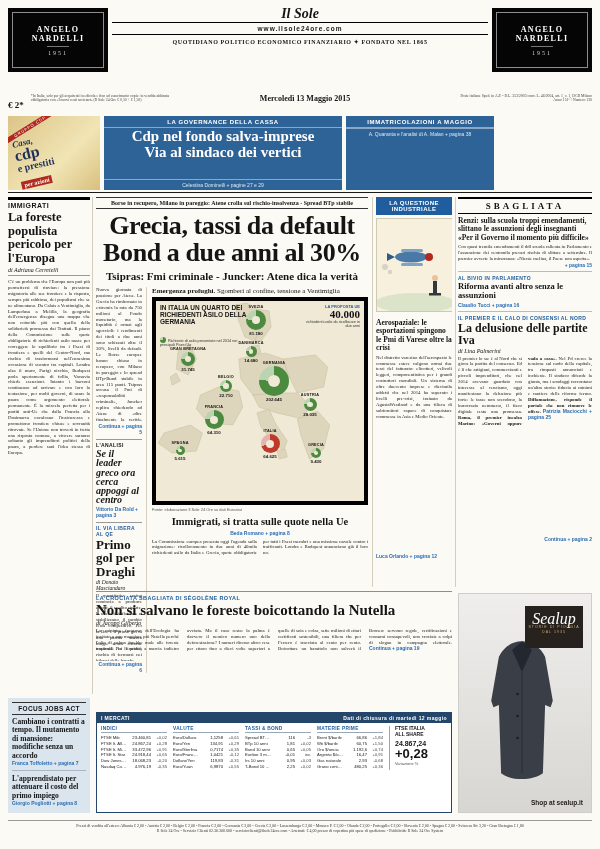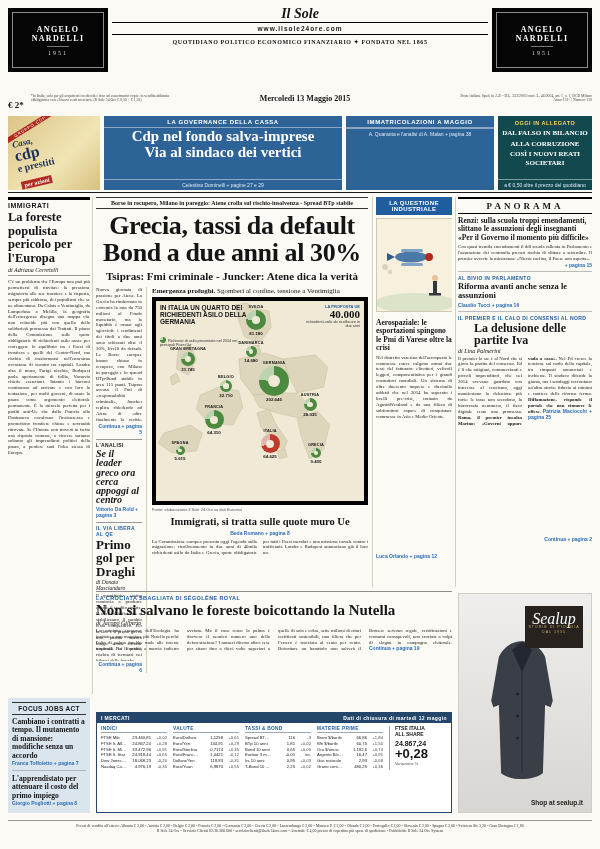--- a/index.html
+++ b/index.html
@@ -97,21 +97,21 @@
   .ind-kicker{background:#1f5d9e;color:#fff;font-family:"Liberation Sans",sans-serif;font-size:6px;font-weight:bold;text-align:center;padding:3px 2px;letter-spacing:.4px;}
   .cartoon{width:76px;height:92px;border:1px solid #cfc8b2;margin:3px 0;}
   .ind-lead{font-size:7.5px;font-weight:bold;line-height:8.4px;margin-bottom:2px;}
 
   
   .colD{left:458px;top:197px;width:134px;height:388px;overflow:hidden;}
   .pan-head{border-top:2px solid #000;border-bottom:1px solid #000;text-align:center;font-size:9px;font-weight:bold;letter-spacing:3px;padding:2px 0;margin-bottom:3px;}
   .pan-t1{font-size:7.5px;font-weight:bold;line-height:8.4px;margin-bottom:2px;}
   .pan-div{height:1px;background:#bbb;margin:3px 0;}
   .pan-t2{font-size:8.5px;font-weight:bold;line-height:9.3px;margin:1px 0;}
-  .iva-title{font-size:12px;font-weight:bold;line-height:12.5px;margin:1px 16px;}
+  .iva-title{font-size:12px;font-weight:bold;line-height:12.5px;margin:1px 0;}
   .iva-cols{columns:2;column-gap:6px;height:178px;overflow:hidden;margin-top:2px;}
   .b-inline{font-weight:bold;}
 
   
   .nutella{left:96px;top:591px;width:356px;height:112px;border-top:1px solid #8d8d8d;padding-top:3px;overflow:hidden;}
   .nut-title{font-size:15px;font-weight:bold;line-height:16px;margin:1px 0 2px;}
   .nut-cols{columns:4;column-gap:8px;height:64px;overflow:hidden;margin-top:2px;}
 
   
   .focus{left:8px;top:698px;width:82px;height:115px;background:#dbe5ee;padding:4px;box-sizing:border-box;overflow:hidden;}
@@ -203,29 +203,20 @@
       <div class="t-lg">Via al sindaco dei vertici</div>
     </div>
     <div class="bn-foot">Celestina Dominelli + pagine 27 e 29</div>
   </div>
 
   <div class="abs banner" style="left:346px;top:116px;width:148px;height:74px;">
     <div class="bn-kicker">IMMATRICOLAZIONI A MAGGIO</div>
     <div class="bn-foot">A. Quaranta e l'analisi di A. Malan + pagina 38</div>
   </div>
 
-  <div class="abs banner banner-teal" style="left:498px;top:116px;width:94px;height:74px;">
-    <div class="bn-kicker-y">OGGI IN ALLEGATO</div>
-    <div class="bn-title">
-      <div class="bn-caps">DAL FALSO IN BILANCIO</div>
-      <div class="bn-caps">ALLA CORRUZIONE</div>
-      <div class="bn-caps">COSÌ I NUOVI REATI SOCIETARI</div>
-    </div>
-    <div class="bn-foot">a € 0,50 oltre il prezzo del quotidiano</div>
-  </div>
 
   <div class="abs hr-banners"></div>
 
   <div class="abs colA">
     <div class="toprule"></div>
     <div class="kicker-black">IMMIGRATI</div>
     <div class="op-title">La foreste populista pericolo per l'Europa</div>
     <div class="byline op-byline">di Adriana Cerretelli</div>
     <div class="body-txt" style="height:430px;overflow:hidden;">C'è un problema che l'Europa non può più permettersi di rinviare: la pressione migratoria alle sue frontiere e la risposta, sempre più rabbiosa, dei populismi che se ne alimentano. Da Calais a Ventimiglia, da Lampedusa a Melilla, la geografia dell'emergenza disegna una mappa che non coincide più con quella della solidarietà promessa dai Trattati. Il piano della Commissione sulle quote obbligatorie di richiedenti asilo nasce per correggere lo squilibrio tra i Paesi di frontiera e quelli del Centro-Nord, ma rischia di trasformarsi nell'ennesima occasione di scontro tra capitali. Londra alza il muro, Parigi nicchia, Budapest parla apertamente di follia, Varsavia chiede esenzioni. Intanto i barconi continuano ad arrivare e con loro la tentazione, per molti governi, di usare la paura come argomento elettorale permanente. È la miscela perfetta per i partiti anti-Ue che dalla Francia alla Danimarca cavalcano l'insicurezza e promettono frontiere chiuse e sovranità ritrovate. Se l'Unione non troverà in fretta una risposta comune, a vincere saranno soltanto gli imprenditori politici della paura, a perdere sarà l'idea stessa di Europa.</div>
 
@@ -345,21 +336,21 @@
           </div>
           <div class="dn" style="left:136px;top:142px;">
             <div class="dn-name">GRECIA</div>
             <div class="ring" style="width:10px;height:10px;"></div>
             <div class="dn-val">9.430</div>
           </div>
         </div>
 
         <div class="map-src">Fonte: elaborazione Il Sole 24 Ore su dati Eurostat</div>
 
-        <div class="quotas-title">Immigrati, si tratta sulle quote muro Ue</div>
+        <div class="quotas-title">Immigrati, si tratta sulle quote nella Ue</div>
         <div class="quotas-byline link">Beda Romano + pagina 8</div>
         <div class="body-txt q-body">La Commissione europea presenta oggi l'agenda sulla migrazione: ricollocamento in due anni di 40mila richiedenti asilo da Italia e Grecia, quote obbligatorie per tutti i Paesi membri e una missione navale contro i trafficanti. Londra e Budapest annunciano già il loro no.</div>
       </div>
     </div>
   </div>
 
   <div class="abs colC">
     <div class="ind-kicker">LA QUESTIONE INDUSTRIALE</div>
     <svg class="cartoon" viewBox="0 0 76 92">
       <rect width="76" height="92" fill="#f6f0dc"></rect>
@@ -374,30 +365,30 @@
       <rect x="56" y="62" width="4" height="12" fill="#33383f"></rect>
       <circle cx="58" cy="59" r="3" fill="#e8c39a"></circle>
       <rect x="52" y="74" width="12" height="2.5" fill="#33383f"></rect>
     </svg>
     <div class="ind-lead">Aerospaziale: le esportazioni spingono le Pmi di Varese oltre la crisi</div>
     <div class="body-txt" style="height:196px;overflow:hidden;">Nel distretto varesino dell'aerospazio le commesse estere valgono ormai due terzi del fatturato: elicotteri, velivoli leggeri, componentistica per i grandi costruttori mondiali. Un sistema di oltre duecento imprese e diecimila addetti che nel 2014 ha superato i livelli pre-crisi, trainato da AgustaWestland e da una filiera di subfornitori capace di conquistare commesse in Asia e Medio Oriente.</div>
     <div class="link" style="margin-top:2px;">Luca Orlando + pagina 12</div>
   </div>
 
   <div class="abs colD">
-    <div class="pan-head">PANORAMA</div>
+    <div class="pan-head">SBAGLIATA</div>
 
     <div class="pan-t1">Renzi: sulla scuola troppi emendamenti, slittano le assunzioni degli insegnanti «Per il Governo il momento più difficile»</div>
     <div class="body-txt">Con quasi tremila emendamenti il ddl scuola rallenta in Parlamento e l'assunzione dei centomila precari rischia di slittare a settembre. Il premier avverte la minoranza: «Niente melina, il Paese non aspetta».</div>
     <div class="link" style="text-align:right;">+ pagina 15</div>
 
     <div class="pan-div"></div>
 
     <div class="kicker-blue">AL BIVIO IN PARLAMENTO</div>
-    <div class="pan-t2">Riforma avanti anche senza le assunzioni</div>
+    <div class="pan-t2">Riforma avanti altro senza le assunzioni</div>
     <div class="link">Claudio Tucci + pagina 16</div>
 
     <div class="pan-div"></div>
 
     <div class="kicker-blue">IL PREMIER E IL CALO DI CONSENSI AL NORD</div>
     <div class="iva-title">La delusione delle partite Iva</div>
     <div class="byline">di Lina Palmerini</div>
     <div class="body-txt iva-cols">
       <span>Il premier lo sa: è al Nord che si gioca la partita del consenso. Ed è lì che artigiani, commercianti e piccoli imprenditori, che nel 2014 avevano guardato con interesse al renzismo, oggi manifestano la delusione più forte: le tasse non scendono, la burocrazia nemmeno, il fisco digitale resta una promessa. </span><span class="b-inline">Roma, il premier incalza Marino: «Governi oppure vada a casa». </span><span>Nel Pd cresce la tensione sul nodo della capitale, tra rimpasti annunciati e inchieste. Il sindaco difende la giunta, ma i sondaggi raccontano un'altra storia: fiducia ai minimi e cantiere delle riforme fermo. </span><span class="b-inline">Diffamazione, risponde il portale che non rimuove le offese. </span><span class="link">Patrizia Maciocchi + pagina 25</span>
     </div>

